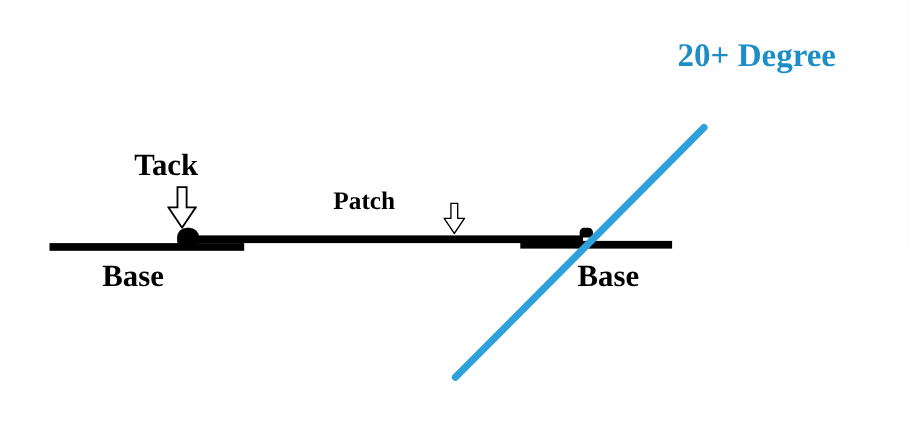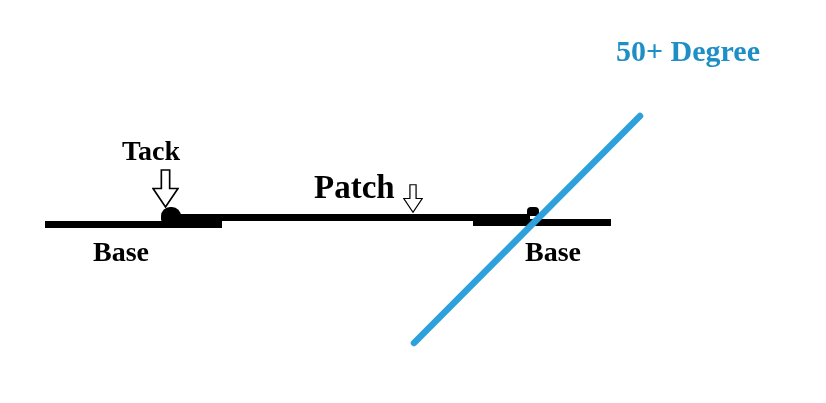--- a/index.html
+++ b/index.html
@@ -21,21 +21,21 @@
     overflow: hidden;
   }
   .lbl {
     position: absolute;
     font-weight: bold;
     color: var(--ink);
     white-space: nowrap;
     line-height: 1;
   }
   .lbl-tack  { left: 122px; top: 137px; font-size: 28px; }
-  .lbl-patch { left: 314px; top: 171px; font-size: 33px; }
+  .lbl-patch { left: 303px; top: 171px; font-size: 23px; }
   .lbl-base-left  { left: 93px;  top: 238px; font-size: 28px; }
   .lbl-base-right { left: 525px; top: 238px; font-size: 28px; }
   .blade-label {
     position: absolute;
     left: 616px; top: 33px;
     font-weight: bold;
     font-size: 30px;
     line-height: 35px;
     color: var(--blade-text);
     white-space: nowrap;
@@ -106,16 +106,16 @@
   <div class="tack-blob-right"></div>
 
   <svg class="blade-line-svg" viewBox="0 0 826 403">
     <line x1="414" y1="343" x2="640" y2="116"></line>
   </svg>
 
   <div class="lbl lbl-base-left">Base</div>
   <div class="lbl lbl-base-right">Base</div>
 
   <div class="blade-label">
-    <div>50+ Degree</div>
+    <div>20+ Degree</div>
   </div>
 
 </div>
 
 </body></html>

